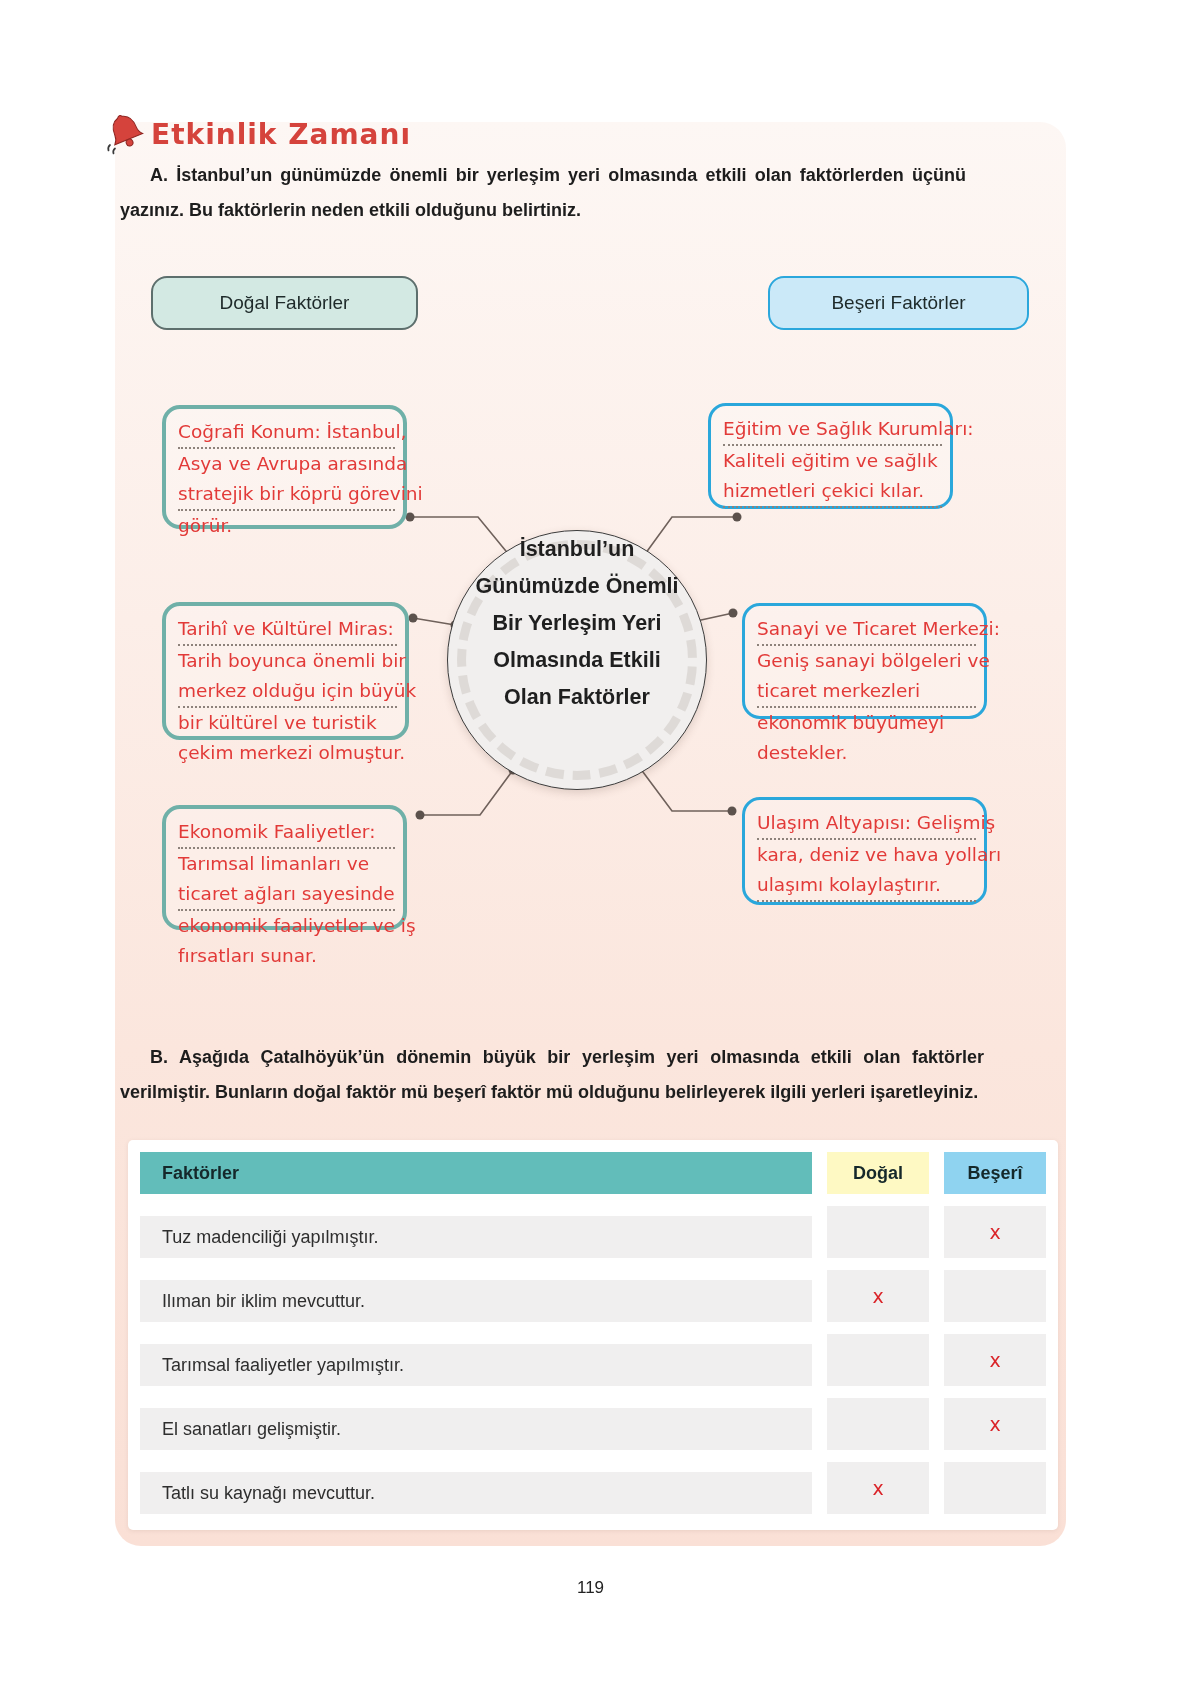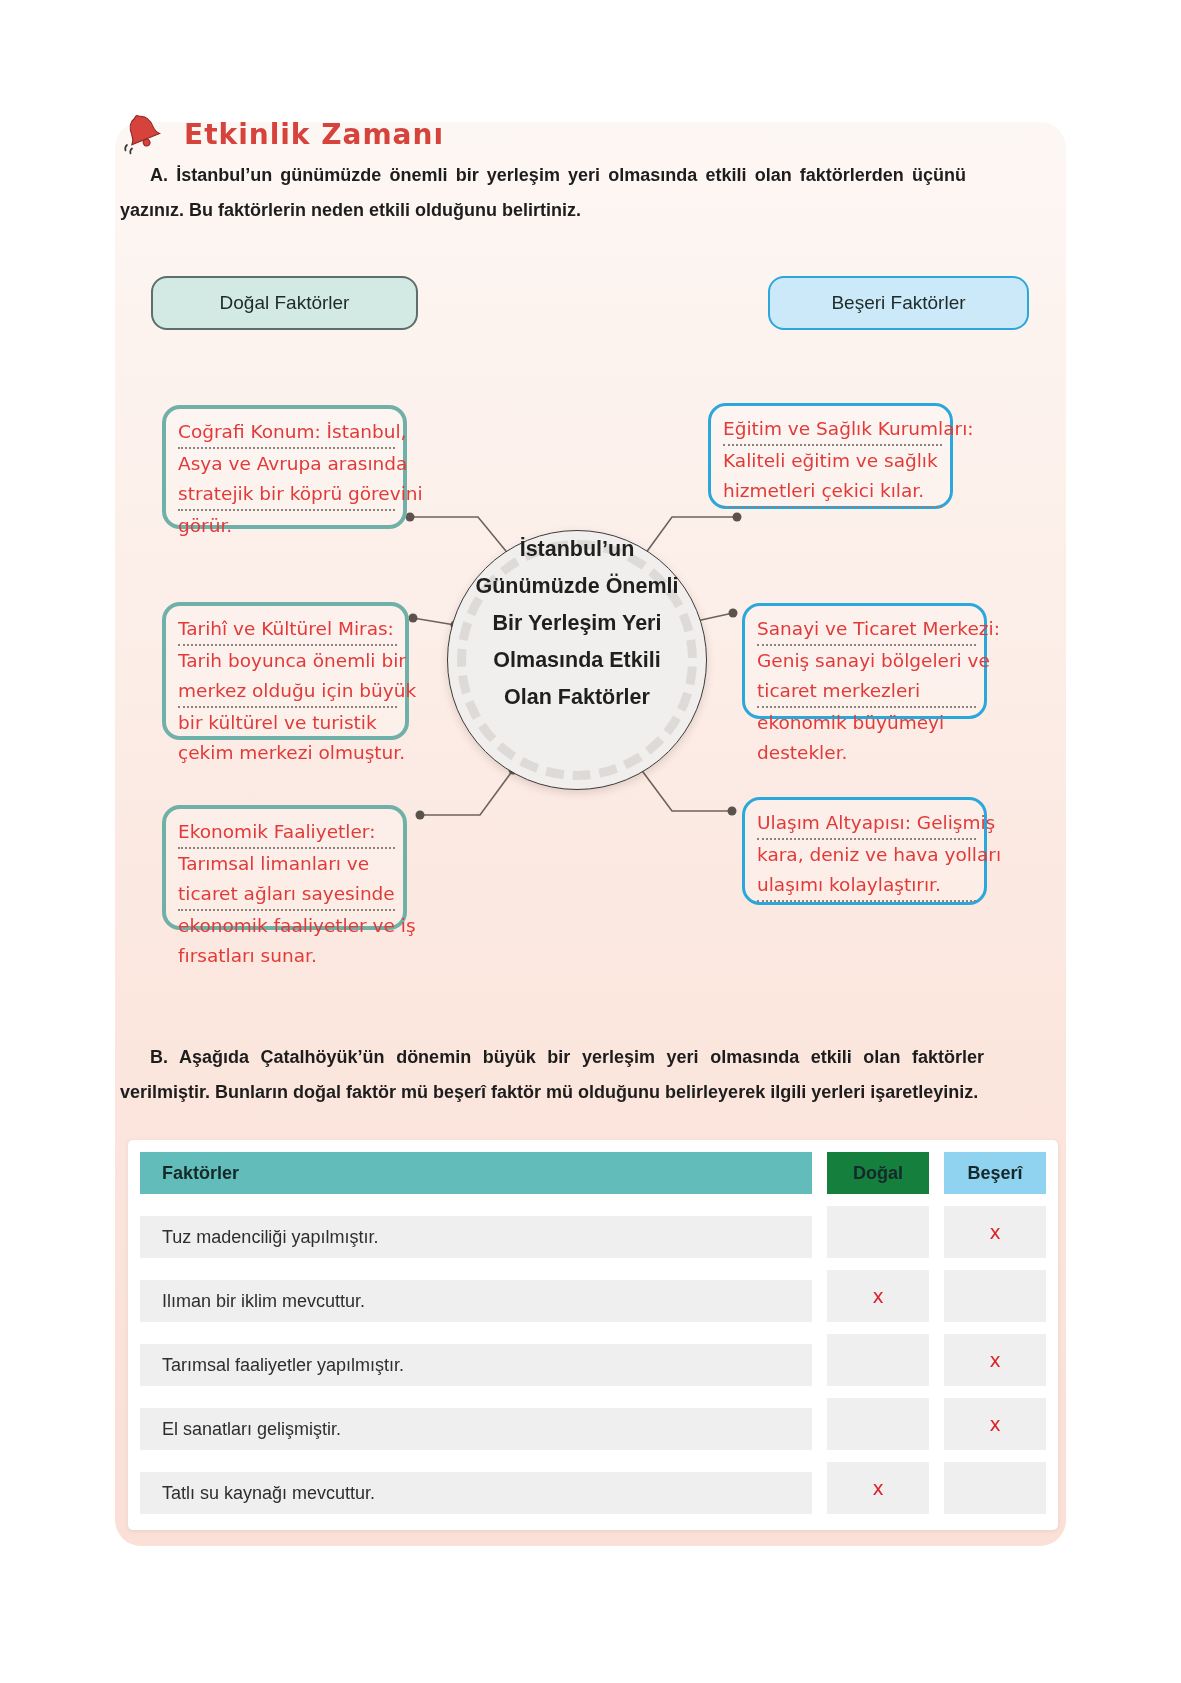--- a/index.html
+++ b/index.html
@@ -6,21 +6,21 @@
   .page{
     position:relative;width:1181px;height:1683px;background:#ffffff;
     font-family:"Liberation Sans",sans-serif;overflow:hidden;
   }
   .panel{
     position:absolute;left:115px;top:122px;width:951px;height:1424px;
     border-radius:26px;
     background:linear-gradient(180deg,#fdf7f4 0%,#fceee8 35%,#fbe6dd 65%,#fae0d6 100%);
   }
   
-  .title-row{position:absolute;left:120px;top:112px;display:flex;align-items:center;gap:22px;}
+  .title-row{position:absolute;left:103px;top:112px;display:flex;align-items:center;gap:6px;}
   .bell{width:42px;height:44px;display:inline-block;}
   .title-text{
     color:#d5433c;font-size:28px;font-weight:700;letter-spacing:1px;
     font-family:"DejaVu Sans",sans-serif;
   }
   
   .para{
     position:absolute;color:#1d1d1d;font-weight:700;font-size:18px;line-height:35px;
     text-align:justify;text-indent:30px;margin:0;
   }
@@ -71,21 +71,21 @@
   .table-card{
     position:absolute;left:128px;top:1140px;width:930px;height:390px;background:#ffffff;
     border-radius:5px;box-shadow:0 1px 4px rgba(120,90,80,.12);box-sizing:border-box;
     padding:12px;display:grid;grid-template-columns:1fr 102px 102px;
     grid-template-rows:42px repeat(5,52px);gap:12px 15px;
   }
   .th{
     display:flex;align-items:center;font-weight:700;font-size:18px;color:#15282a;
   }
   .th-factors{background:#62bdba;padding-left:22px;}
-  .th-natural{background:#15803d;justify-content:center;}
+  .th-natural{background:#fef9c3;justify-content:center;}
   .th-human{background:#8fd3f0;justify-content:center;}
   .cell{background:#f0efef;display:flex;align-items:center;}
   .cell-label{padding-left:22px;font-size:18px;color:#2e2e2e;margin-top:10px;}
   .cell-mark{
     justify-content:center;color:#da2429;font-size:19px;
     font-family:"DejaVu Sans",sans-serif;
   }
   .pageno{
     position:absolute;left:0;top:1578px;width:100%;text-align:center;
     font-size:17px;color:#222;
@@ -215,14 +215,15 @@
 
     <div class="cell cell-label">El sanatları gelişmiştir.</div>
     <div class="cell cell-mark"></div>
     <div class="cell cell-mark">x</div>
 
     <div class="cell cell-label">Tatlı su kaynağı mevcuttur.</div>
     <div class="cell cell-mark">x</div>
     <div class="cell cell-mark"></div>
   </div>
 
+  <div class="pageno">119</div>
 
 </div>
 
 </body></html>

